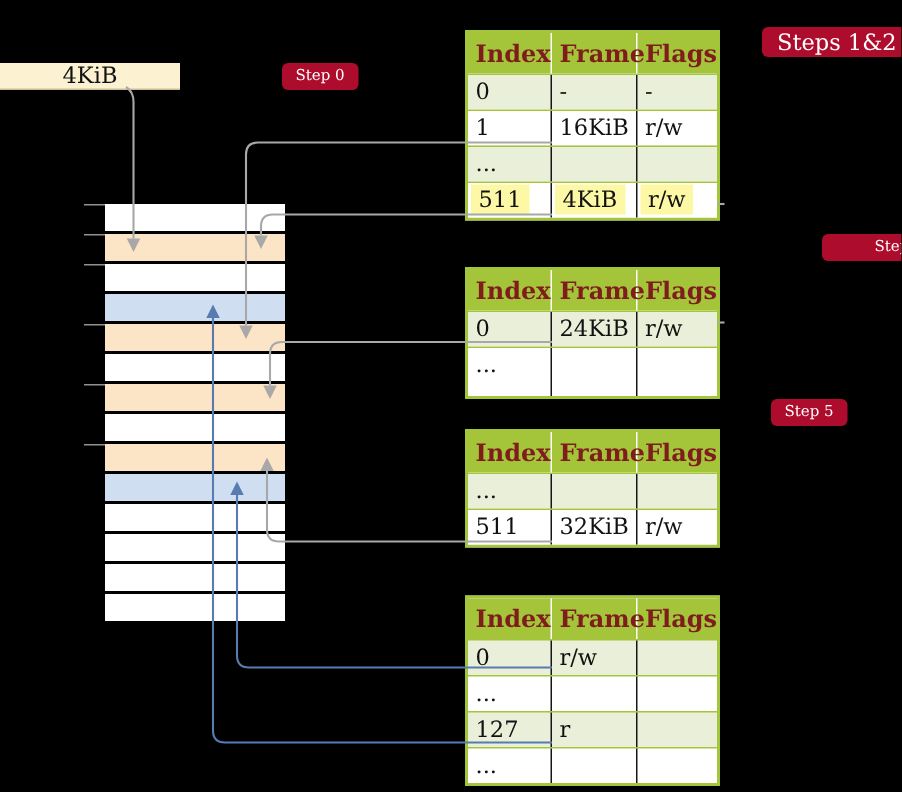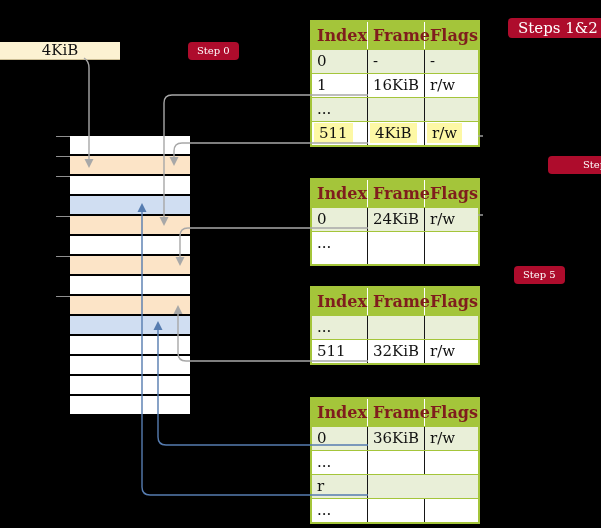--- a/index.html
+++ b/index.html
@@ -130,29 +130,29 @@
   </div>
 
   <div class="ptable" style="top:397px;">
     <div class="thead">
       <span class="hcell">Index</span>
       <span class="hcell">Frame</span>
       <span class="hcell">Flags</span>
     </div>
     <div class="trow" data-hl="false">
       <span class="tcell"><span class="ct">0</span></span>
-      <span class="tcell"><span class="ct">36KiB</span></span>
       <span class="tcell"><span class="ct">r/w</span></span>
     </div>
     <div class="trow" data-hl="false">
       <span class="tcell"><span class="ct">...</span></span>
       <span class="tcell"><span class="ct"></span></span>
       <span class="tcell"><span class="ct"></span></span>
     </div>
     <div class="trow" data-hl="false">
+      <span class="tcell"><span class="ct">127</span></span>
       <span class="tcell"><span class="ct">r</span></span>
     </div>
     <div class="trow" data-hl="false">
       <span class="tcell"><span class="ct">...</span></span>
       <span class="tcell"><span class="ct"></span></span>
       <span class="tcell"><span class="ct"></span></span>
     </div>
   </div>
 
   <svg class="overlay" width="601" height="528" viewBox="0 0 601 528">

